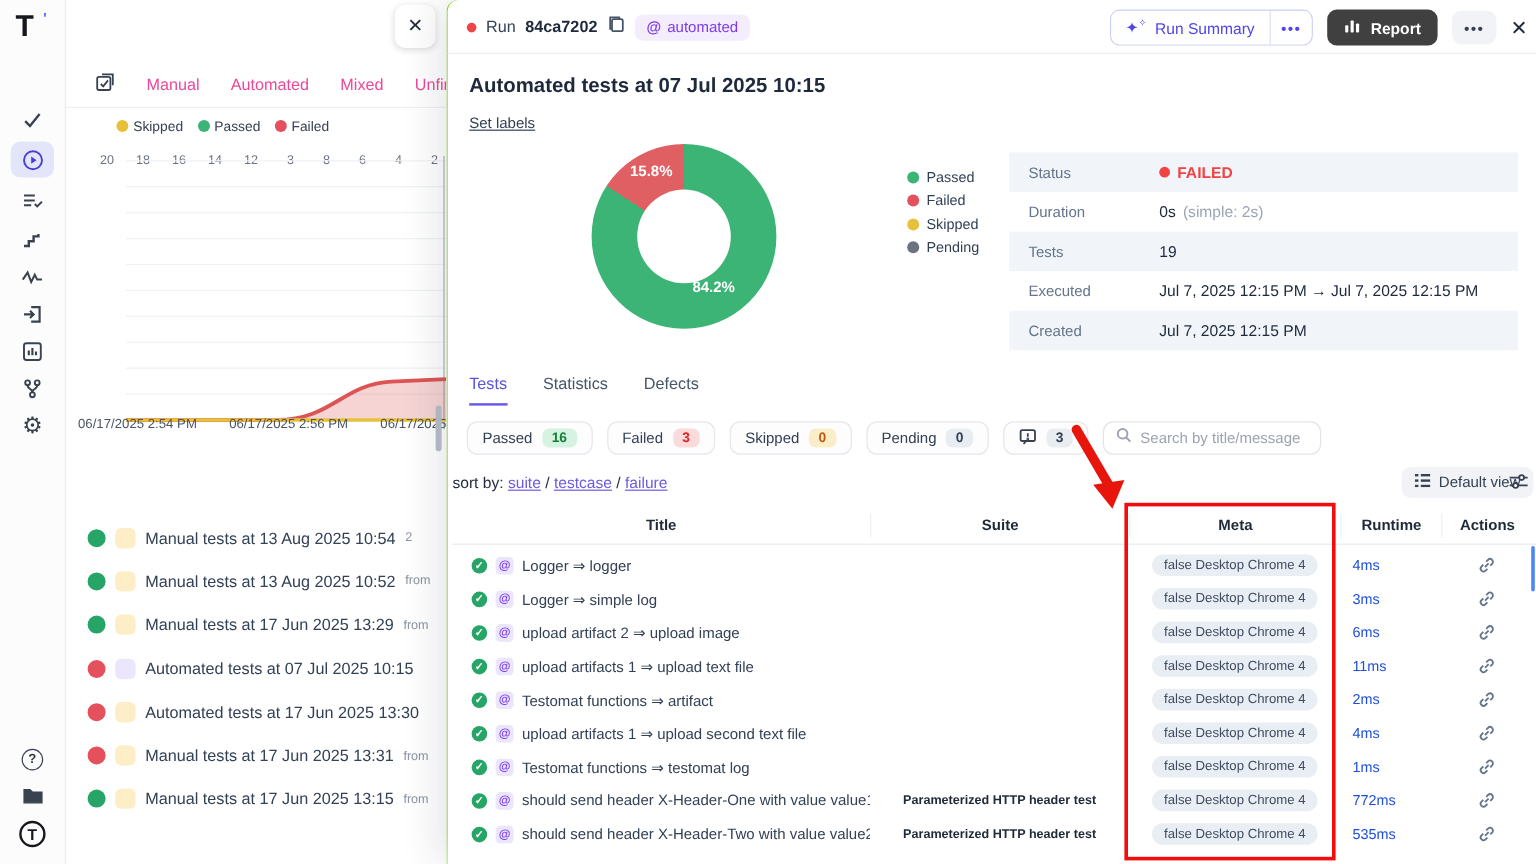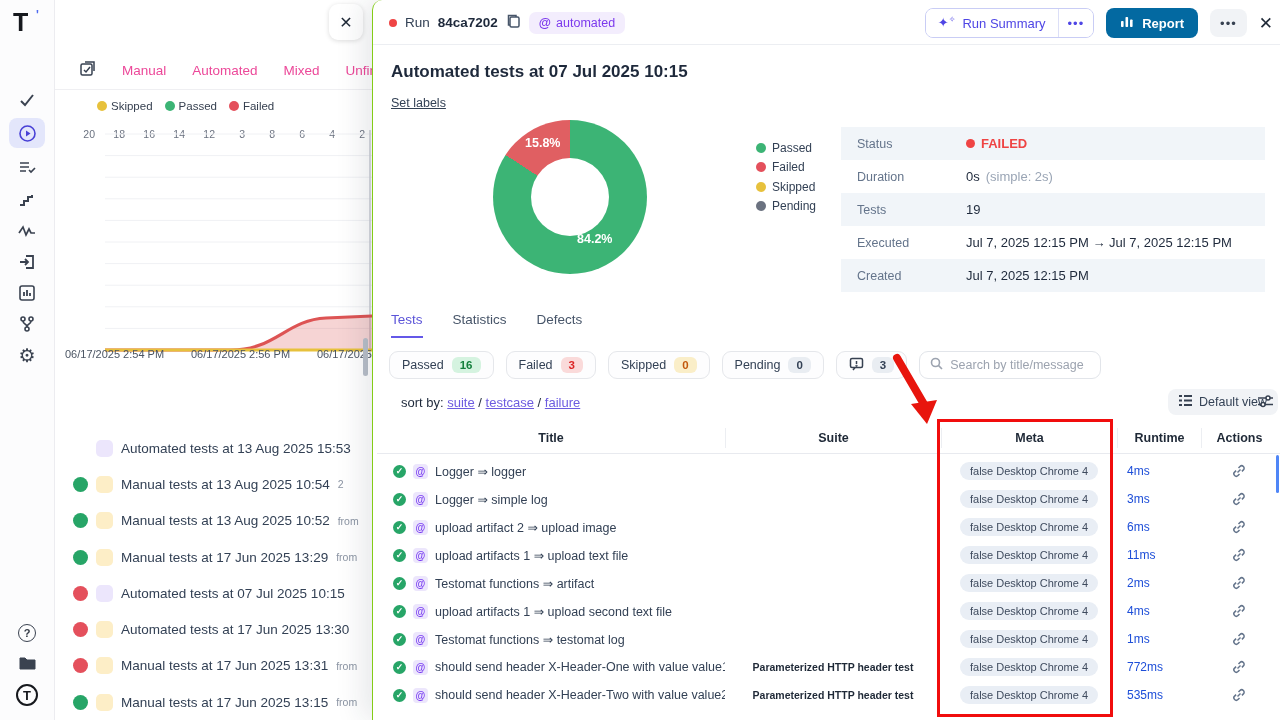--- a/index.html
+++ b/index.html
@@ -42,21 +42,21 @@
 
   
   #panel { left:372px; top:0; width:908px; height:720px; background:#fff; border-left:1px solid #84cc16; border-top-left-radius:10px; box-shadow:-10px 0 28px rgba(30,35,60,.10); z-index:10; }
   .p-head { left:0; top:0; width:908px; height:45px; border-bottom:1px solid #eceef2; }
   .reddot { width:8px; height:8px; border-radius:50%; background:#ef4444; }
   .runword { font-size:13.5px; color:#334155; }
   .runid { font-size:13.5px; font-weight:bold; color:#1e293b; }
   .badge-auto { display:flex; align-items:center; gap:5px; background:#f3edfd; color:#7c3aed; font-size:12.5px; border-radius:7px; padding:4px 10px; }
   .btn { display:flex; align-items:center; justify-content:center; border-radius:8px; font-size:13px; cursor:pointer; }
   .btn-summary { border:1px solid #c9cdf5; color:#4f46e5; background:#fff; }
-  .btn-report { background:#0369a1; color:#fff; font-weight:bold; }
+  .btn-report { background:#404040; color:#fff; font-weight:bold; }
   .btn-grey { background:#f1f3f6; color:#374151; }
 
   .p-title { font-size:17px; font-weight:bold; color:#1e293b; }
   .setlabels { font-size:12.5px; color:#334155; text-decoration:underline; cursor:pointer; }
 
   .donut { width:154px; height:154px; border-radius:50%; position:relative; }
   .donut::after { content:""; position:absolute; left:38px; top:38px; width:78px; height:78px; background:#fff; border-radius:50%; }
   .donut-lab { position:absolute; color:#fff; font-weight:bold; font-size:12.5px; z-index:2; }
   .pleg-item { display:flex; align-items:center; gap:6px; height:19.5px; font-size:12px; color:#334155; }
 
@@ -234,26 +234,20 @@
       </svg>
       <div class="abs xlab" style="left:0px;top:222px;width:307px;display:flex;justify-content:space-between;">
         <span>06/17/2025 2:54 PM</span>
           <span>06/17/2025 2:56 PM</span>
           <span>06/17/2025</span>
       </div>
     </div>
 
     <div class="runlist abs">
 
-        <div class="run-item">
-          <span class="sticon st-none"></span>
-          <span class="kicon k-automated"></span>
-          <span class="label">Automated tests at 13 Aug 2025 15:53</span>
-          <span class="suffix"></span>
-        </div>
 
         <div class="run-item">
           <span class="sticon st-passed"></span>
           <span class="kicon k-manual"></span>
           <span class="label">Manual tests at 13 Aug 2025 10:54</span>
           <span class="suffix">2</span>
         </div>
 
         <div class="run-item">
           <span class="sticon st-passed"></span>
@@ -443,21 +437,21 @@
       </div>
       <div class="search">
         <span><svg width="13" height="13" viewBox="0 0 13 13" fill="none" stroke="#9ca3af" stroke-width="1.6">
               <circle cx="5.5" cy="5.5" r="4"></circle>
               <line x1="8.6" y1="8.6" x2="12" y2="12"></line>
             </svg></span>
         <input type="text" placeholder="Search by title/message" style="">
       </div>
     </div>
 
-    <div class="abs sortrow" style="left:28px;top:395px;">
+    <div class="abs sortrow" style="left:4px;top:395px;">
       <span>sort by:</span>
       <span class="sortlink">suite</span> /
       <span class="sortlink">testcase</span> /
       <span class="sortlink">failure</span>
     </div>
     <div class="abs viewbtn" style="left:795px;top:389px;">
       <span><svg width="13" height="11" viewBox="0 0 13 11" fill="#374151">
             <rect x="0" y="0" width="3" height="2"></rect>
             <rect x="5" y="0" width="8" height="2"></rect>
             <rect x="0" y="4.5" width="3" height="2"></rect>

